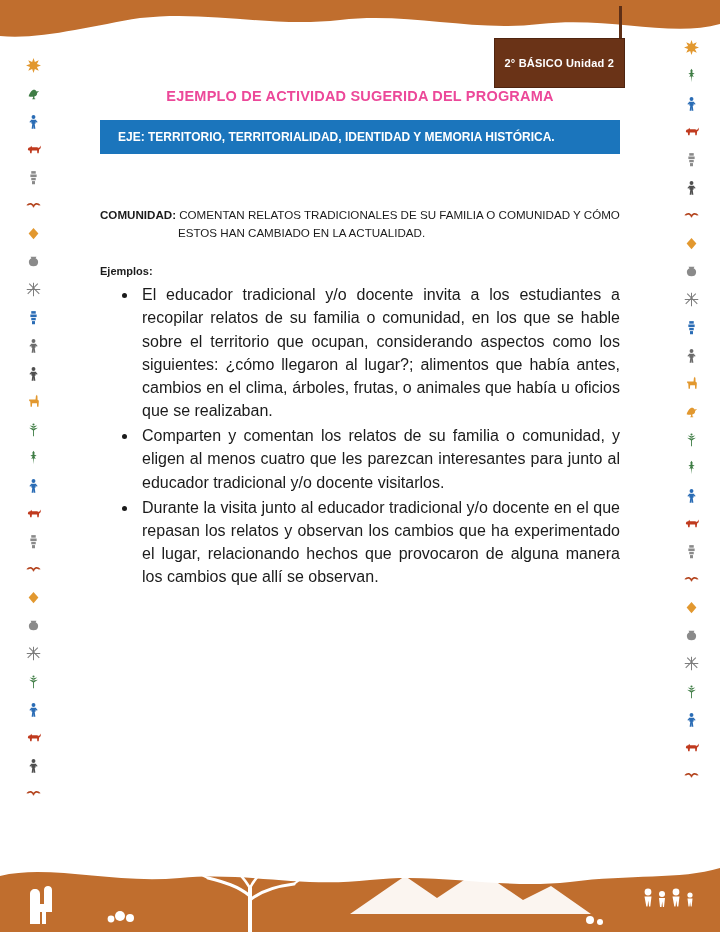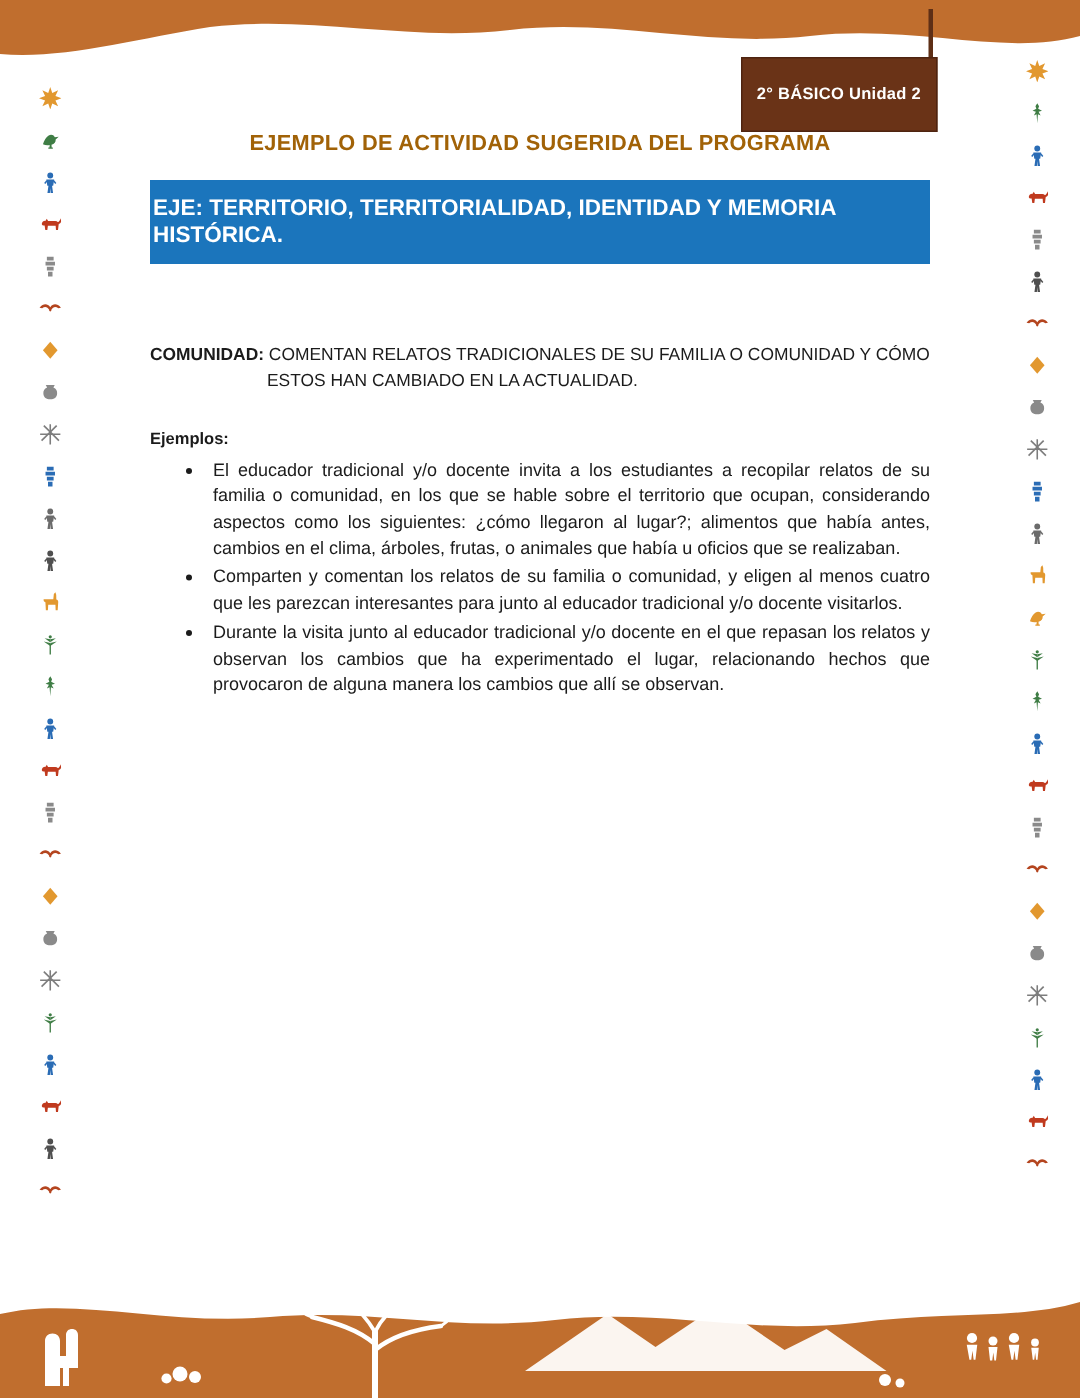--- a/index.html
+++ b/index.html
@@ -18,35 +18,35 @@
     padding:18px 10px;letter-spacing:.2px;
     border:1px solid #4e2410;
   }
   .icon-col{position:absolute;display:flex;flex-direction:column;gap:13px;width:18px;align-items:center;}
   .icon-col.left{left:24px;top:58px;}
   .icon-col.right{right:20px;top:40px;}
   .picto{width:15px;height:15px;display:block;}
   .content{position:absolute;left:100px;top:88px;width:520px;}
   .page-title{
     margin:0 0 16px 0;text-align:center;
-    color:#a16207;font-size:14.5px;font-weight:bold;letter-spacing:.2px;
+    color:#ec4899;font-size:14.5px;font-weight:bold;letter-spacing:.2px;
   }
   .eje-banner{
     background:#1b75bc;color:#ffffff;
-    font-size:15px;font-weight:bold;
-    padding:10px 2px;line-height:1.2;
+    font-size:12px;font-weight:bold;
+    padding:10px 18px;line-height:1.2;
   }
   .activity{
     margin:52px 0 0 0;
     font-size:11.6px;line-height:1.5;
     padding-left:78px;text-indent:-78px;
   }
   .activity b{font-weight:bold;}
   .examples-heading{margin:24px 0 6px 0;font-size:11px;font-weight:bold;}
-  .examples-list{margin:0;padding:0 0 0 38px;font-size:12px;line-height:1.45;}
+  .examples-list{margin:0;padding:0 0 0 38px;font-size:16px;line-height:1.45;}
   .examples-list li{margin:0 0 2px 0;text-align:justify;padding-left:4px;}
   .band-bottom{position:absolute;bottom:0;left:0;display:block;}
   .symlib{position:absolute;width:0;height:0;overflow:hidden;}
 </style>
 </head>
 <body>
 
 <svg class="symlib" xmlns="http://www.w3.org/2000/svg" aria-hidden="true">
   <symbol id="sym-sun" viewBox="0 0 20 20">
       <path d="M10 0l1.8 5.3L17 2.9l-2.4 5L20 10l-5.4 2.1L17 17.1l-5.2-2.4L10 20l-1.8-5.3L3 17.1l2.4-5L0 10l5.4-2.1L3 2.9l5.2 2.4z"></path>

